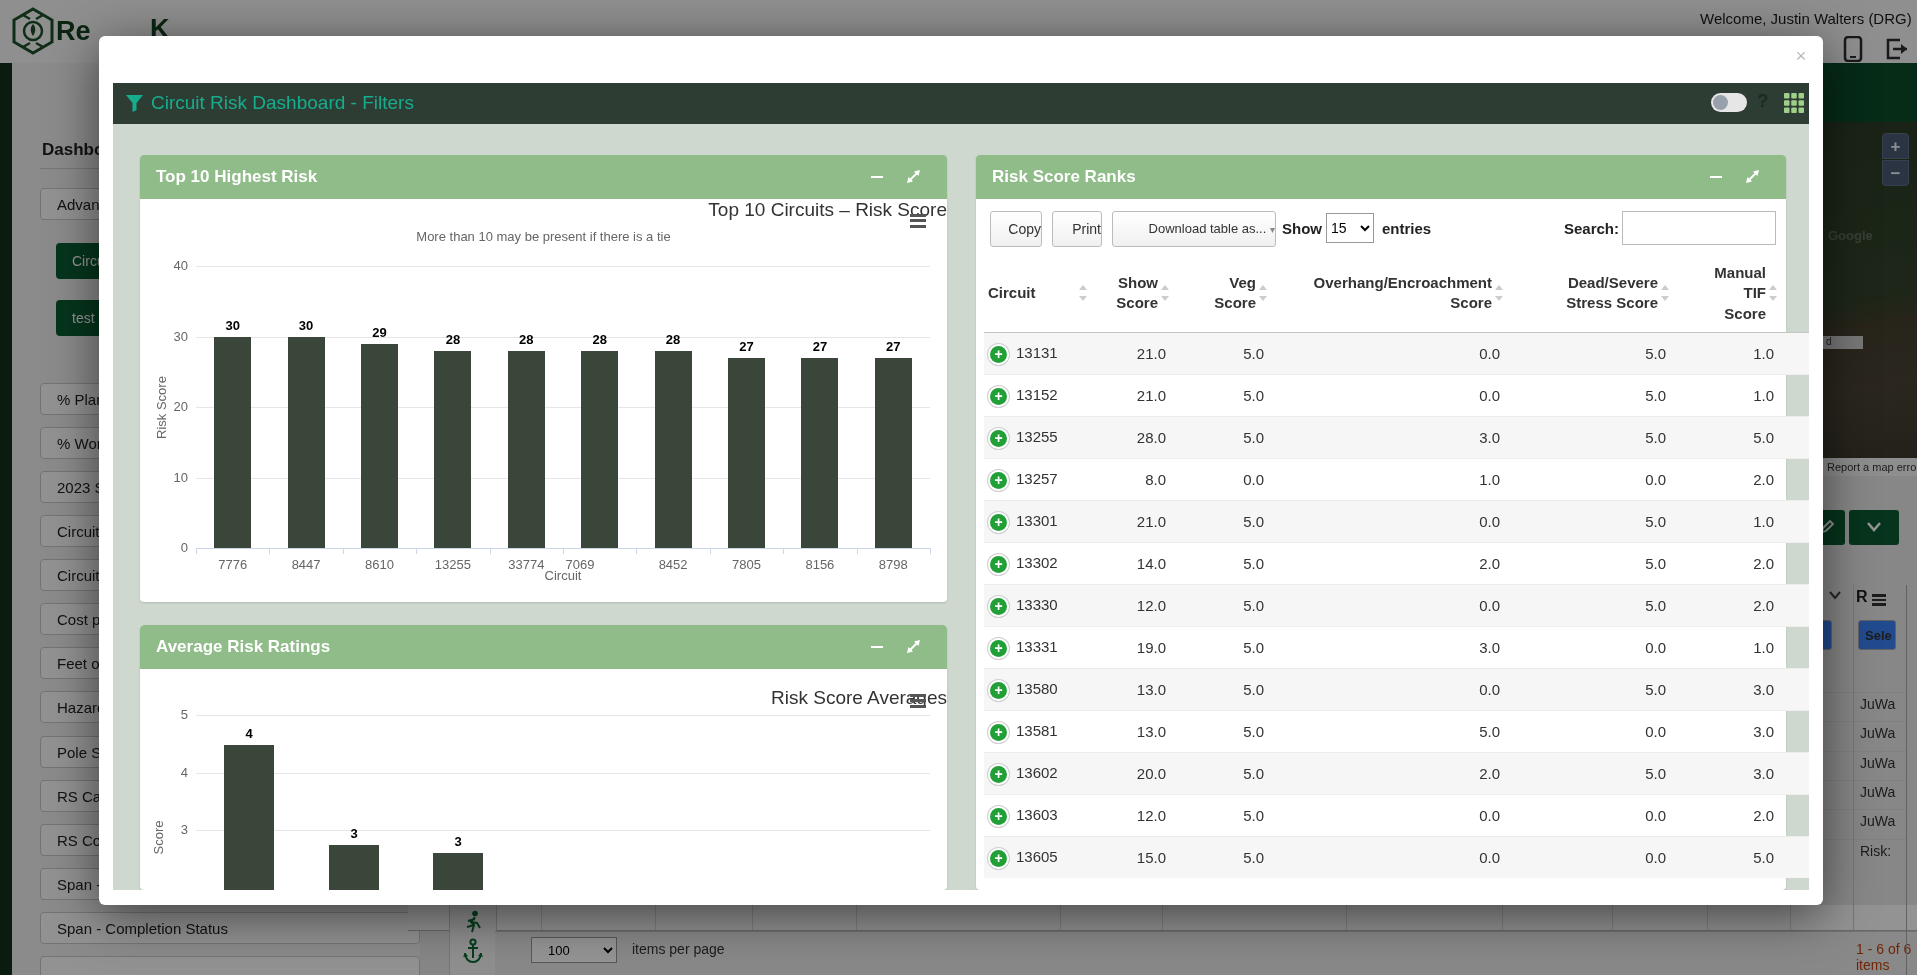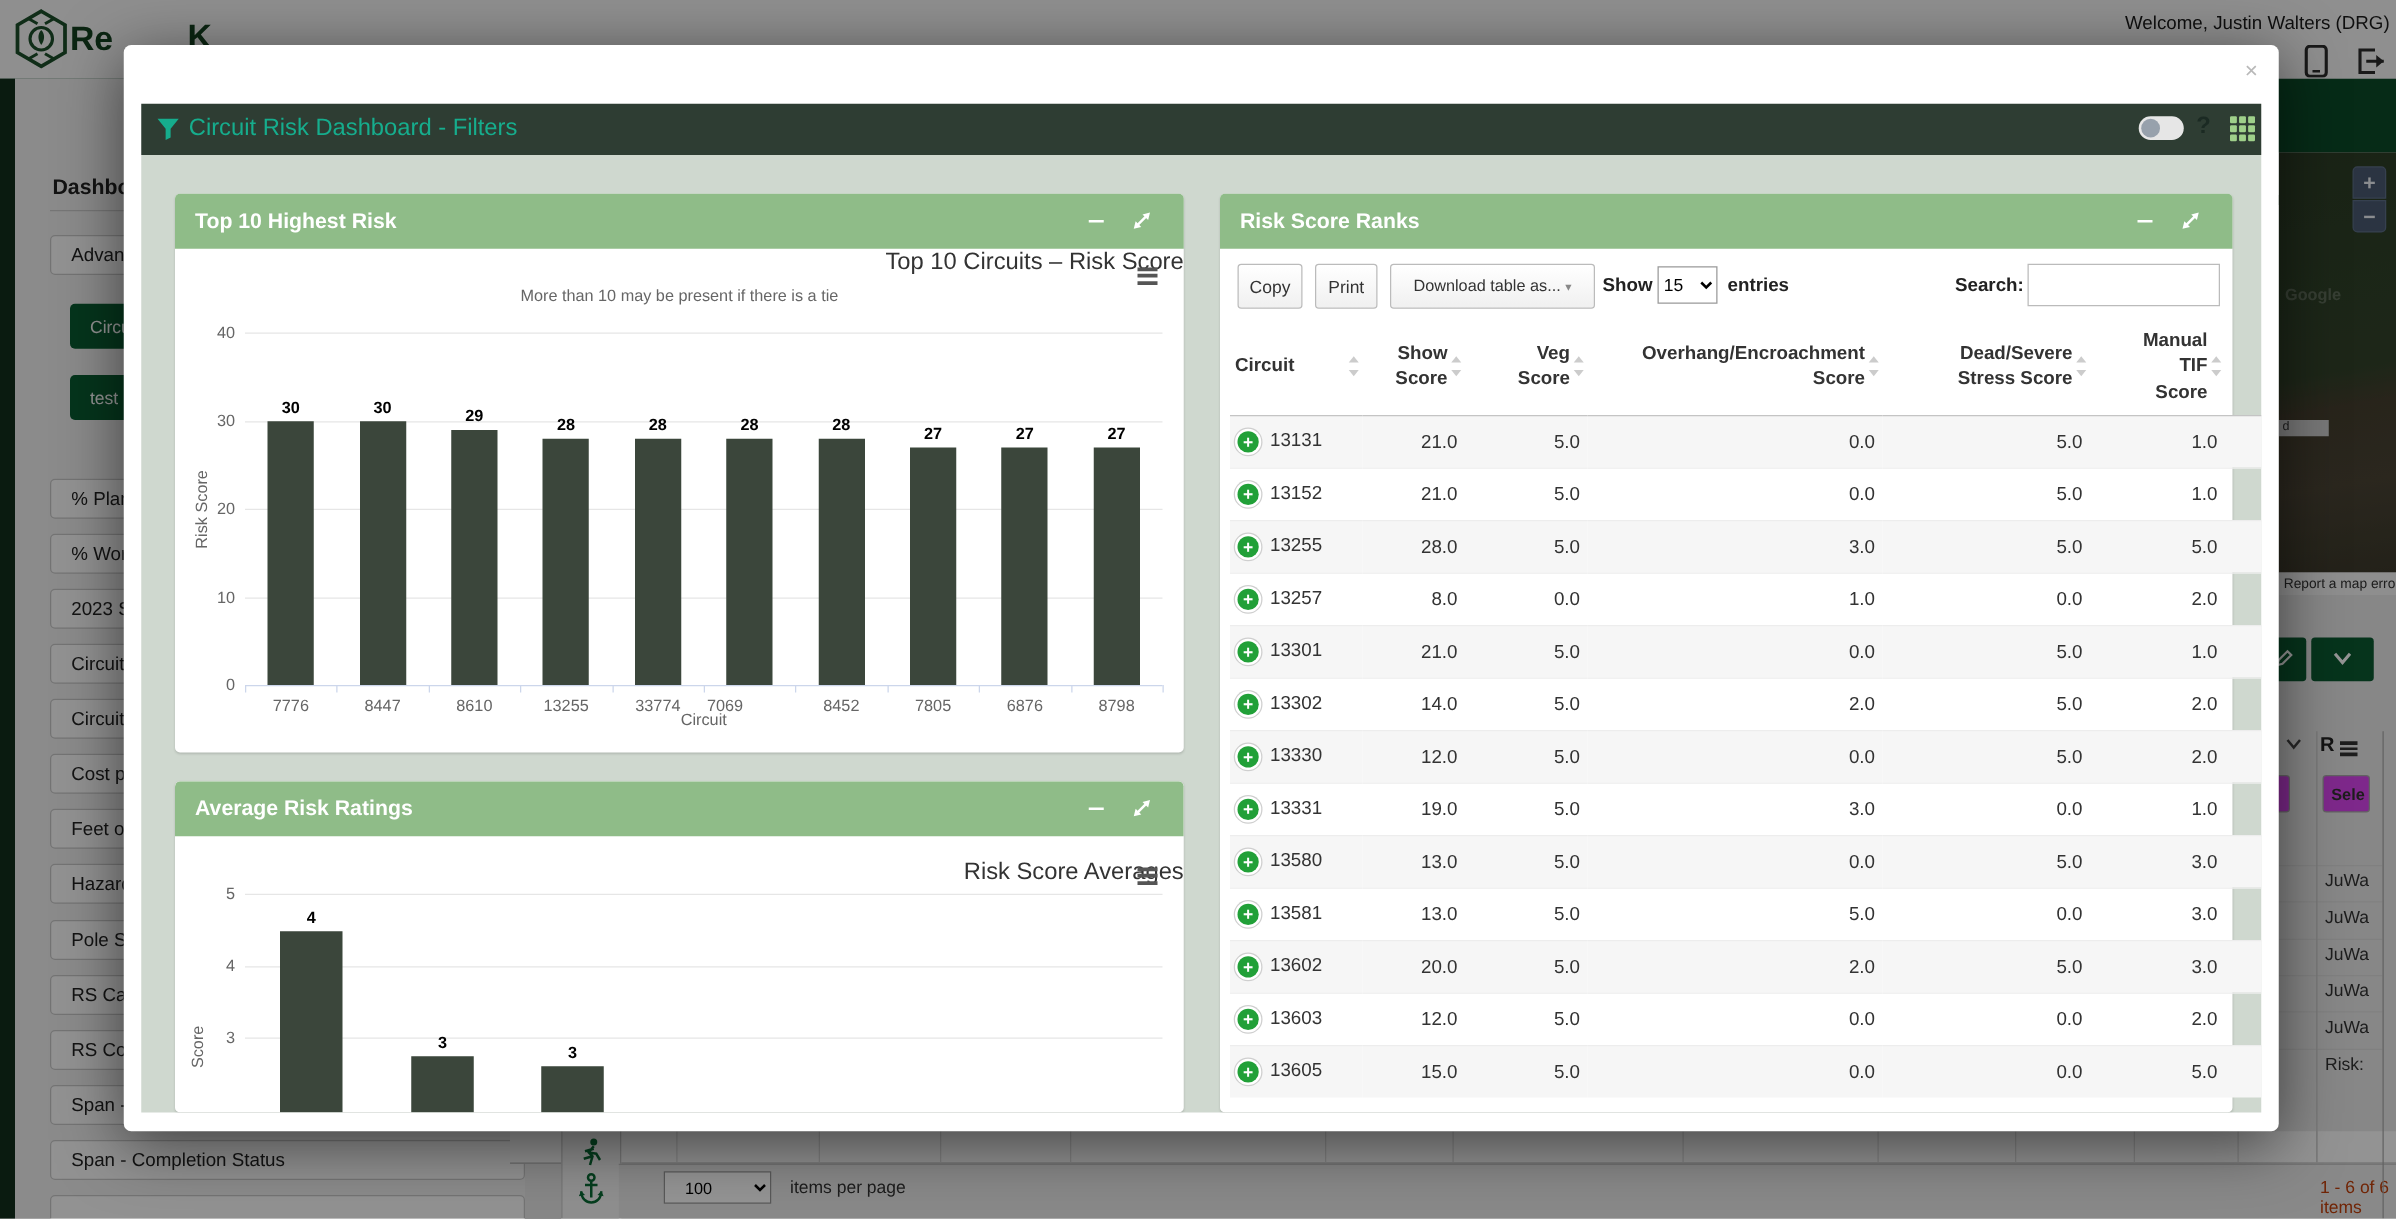--- a/index.html
+++ b/index.html
@@ -39,21 +39,21 @@
   #map-label{left:1823px;top:336px;width:40px;height:13px;background:#cfcfcf;font-size:10px;color:#333;padding-left:3px;box-sizing:border-box;}
   .map-zoom-btn{left:1882px;width:27px;height:26px;background:#4a5b72;color:#eef2f7;
      font-size:17px;font-weight:bold;text-align:center;line-height:25px;border:1px solid #5d6f88;box-sizing:border-box;}
   #report-map-error{left:1823px;top:458px;width:94px;height:18px;background:#f4f4f4;
      font-size:11px;color:#333;line-height:18px;padding-left:4px;box-sizing:border-box;white-space:nowrap;}
   .bg-green-btn{top:510px;height:35px;background:#0b5a31;border-radius:3px;color:#fff;text-align:center;}
   #grid-chevron{left:1828px;top:590px;color:#333;}
   #grid-col-r{left:1856px;top:588px;font-size:16px;font-weight:bold;color:#222;}
   .menu-bars{display:inline-block;vertical-align:middle;}
   .menu-bars div{width:14px;height:2.5px;background:#333;margin:2px 0;}
-  .grid-filter-box{top:620px;height:30px;background:#d946ef;border:1px solid #aaa;border-radius:3px;
+  .grid-filter-box{top:620px;height:30px;background:#3b82f6;border:1px solid #aaa;border-radius:3px;
      font-size:13px;font-weight:bold;color:#333;line-height:29px;padding-left:6px;box-sizing:border-box;overflow:hidden;}
   .grid-cell{left:1860px;font-size:14px;color:#333;}
   .grid-hline{left:1823px;width:83px;height:1px;background:#ddd;}
   #grid-vline1{left:1853px;top:585px;width:1px;height:345px;background:#ccc;}
   #grid-vline2{left:1906px;top:585px;width:1px;height:390px;background:#aaa;}
   
   #dim{left:0;top:0;width:1917px;height:975px;background:rgba(0,0,0,0.42);z-index:5;}
   
   #modal{left:99px;top:36px;width:1724px;height:869px;background:#fff;border-radius:6px;
      box-shadow:0 10px 50px rgba(0,0,0,.55);z-index:10;}
@@ -81,21 +81,21 @@
   .ytick{position:absolute;font-size:13px;color:#666;text-align:right;width:30px;}
   .xtick-mark{position:absolute;width:1px;height:6px;background:#ccd6eb;}
   .bar{position:absolute;background:#3b463b;}
   .bar-label{position:absolute;font-size:13px;font-weight:bold;color:#000;text-align:center;}
   .xlabel{position:absolute;font-size:13px;color:#666;text-align:center;}
   .axis-title{position:absolute;font-size:13px;color:#666;}
   .axis-title.y{transform:rotate(-90deg);transform-origin:center;}
   .hamburger div{width:16px;height:3px;background:#555;margin:2.5px 0;}
   
   .dt-btn{position:absolute;top:56px;height:36px;background:linear-gradient(#fff,#f0f0f0);
-     border:1px solid #bbb;border-radius:3px;font-size:14px;color:#333;text-align:center;box-sizing:border-box;}
+     border:1px solid #bbb;border-radius:3px;font-size:14px;color:#333;text-align:right;box-sizing:border-box;}
   .dt-label{position:absolute;font-size:15px;font-weight:bold;color:#222;}
   #ranks-table{position:absolute;left:8px;top:100px;width:794px;border-collapse:collapse;table-layout:fixed;}
   #ranks-table th{font-size:15px;font-weight:bold;color:#333;vertical-align:middle;position:relative;
      padding:8px 14px 8px 2px;border-bottom:1px solid #c4c4c4;line-height:1.35;}
   #ranks-table th.num{text-align:right;}
   #ranks-table th.first{text-align:left;padding-left:4px;}
   #ranks-table td{font-size:15px;color:#333;padding:0 6px;height:41px;border-top:1px solid #ededed;}
   #ranks-table td.num{text-align:right;}
   #ranks-table tr.odd td{background:#f6f6f6;}
   .sort-carets{position:absolute;right:2px;top:50%;margin-top:-9px;width:9px;height:18px;}
@@ -332,21 +332,21 @@
           <div class="bar-label" style="left: 439.7px; top: 176.6px; width: 40px;">28</div>
           <div class="xlabel" style="left: 405px; top: 402px; width: 70px;">7069</div>
           <div class="bar" style="left: 514.6px; top: 195.6px; width: 37px; height: 197.4px;"></div>
           <div class="bar-label" style="left: 513.1px; top: 176.6px; width: 40px;">28</div>
           <div class="xlabel" style="left: 498.1px; top: 402px; width: 70px;">8452</div>
           <div class="bar" style="left: 588px; top: 202.65px; width: 37px; height: 190.35px;"></div>
           <div class="bar-label" style="left: 586.5px; top: 183.65px; width: 40px;">27</div>
           <div class="xlabel" style="left: 571.5px; top: 402px; width: 70px;">7805</div>
           <div class="bar" style="left: 661.4px; top: 202.65px; width: 37px; height: 190.35px;"></div>
           <div class="bar-label" style="left: 659.9px; top: 183.65px; width: 40px;">27</div>
-          <div class="xlabel" style="left: 644.9px; top: 402px; width: 70px;">6876</div>
+          <div class="xlabel" style="left: 644.9px; top: 402px; width: 70px;">8156</div>
           <div class="bar" style="left: 734.8px; top: 202.65px; width: 37px; height: 190.35px;"></div>
           <div class="bar-label" style="left: 733.3px; top: 183.65px; width: 40px;">27</div>
           <div class="xlabel" style="left: 718.3px; top: 402px; width: 70px;">8798</div>
         </div>
 
       <div class="panel" id="panel-avg">
         <div class="panel-header">Average Risk Ratings</div>
         <div class="panel-min" style="right:64px"></div>
         <svg class="panel-expand" style="right:26px" width="15" height="15" viewBox="0 0 15 15">
           <line x1="3.5" y1="11.5" x2="11.5" y2="3.5" stroke="#fff" stroke-width="2"></line>

